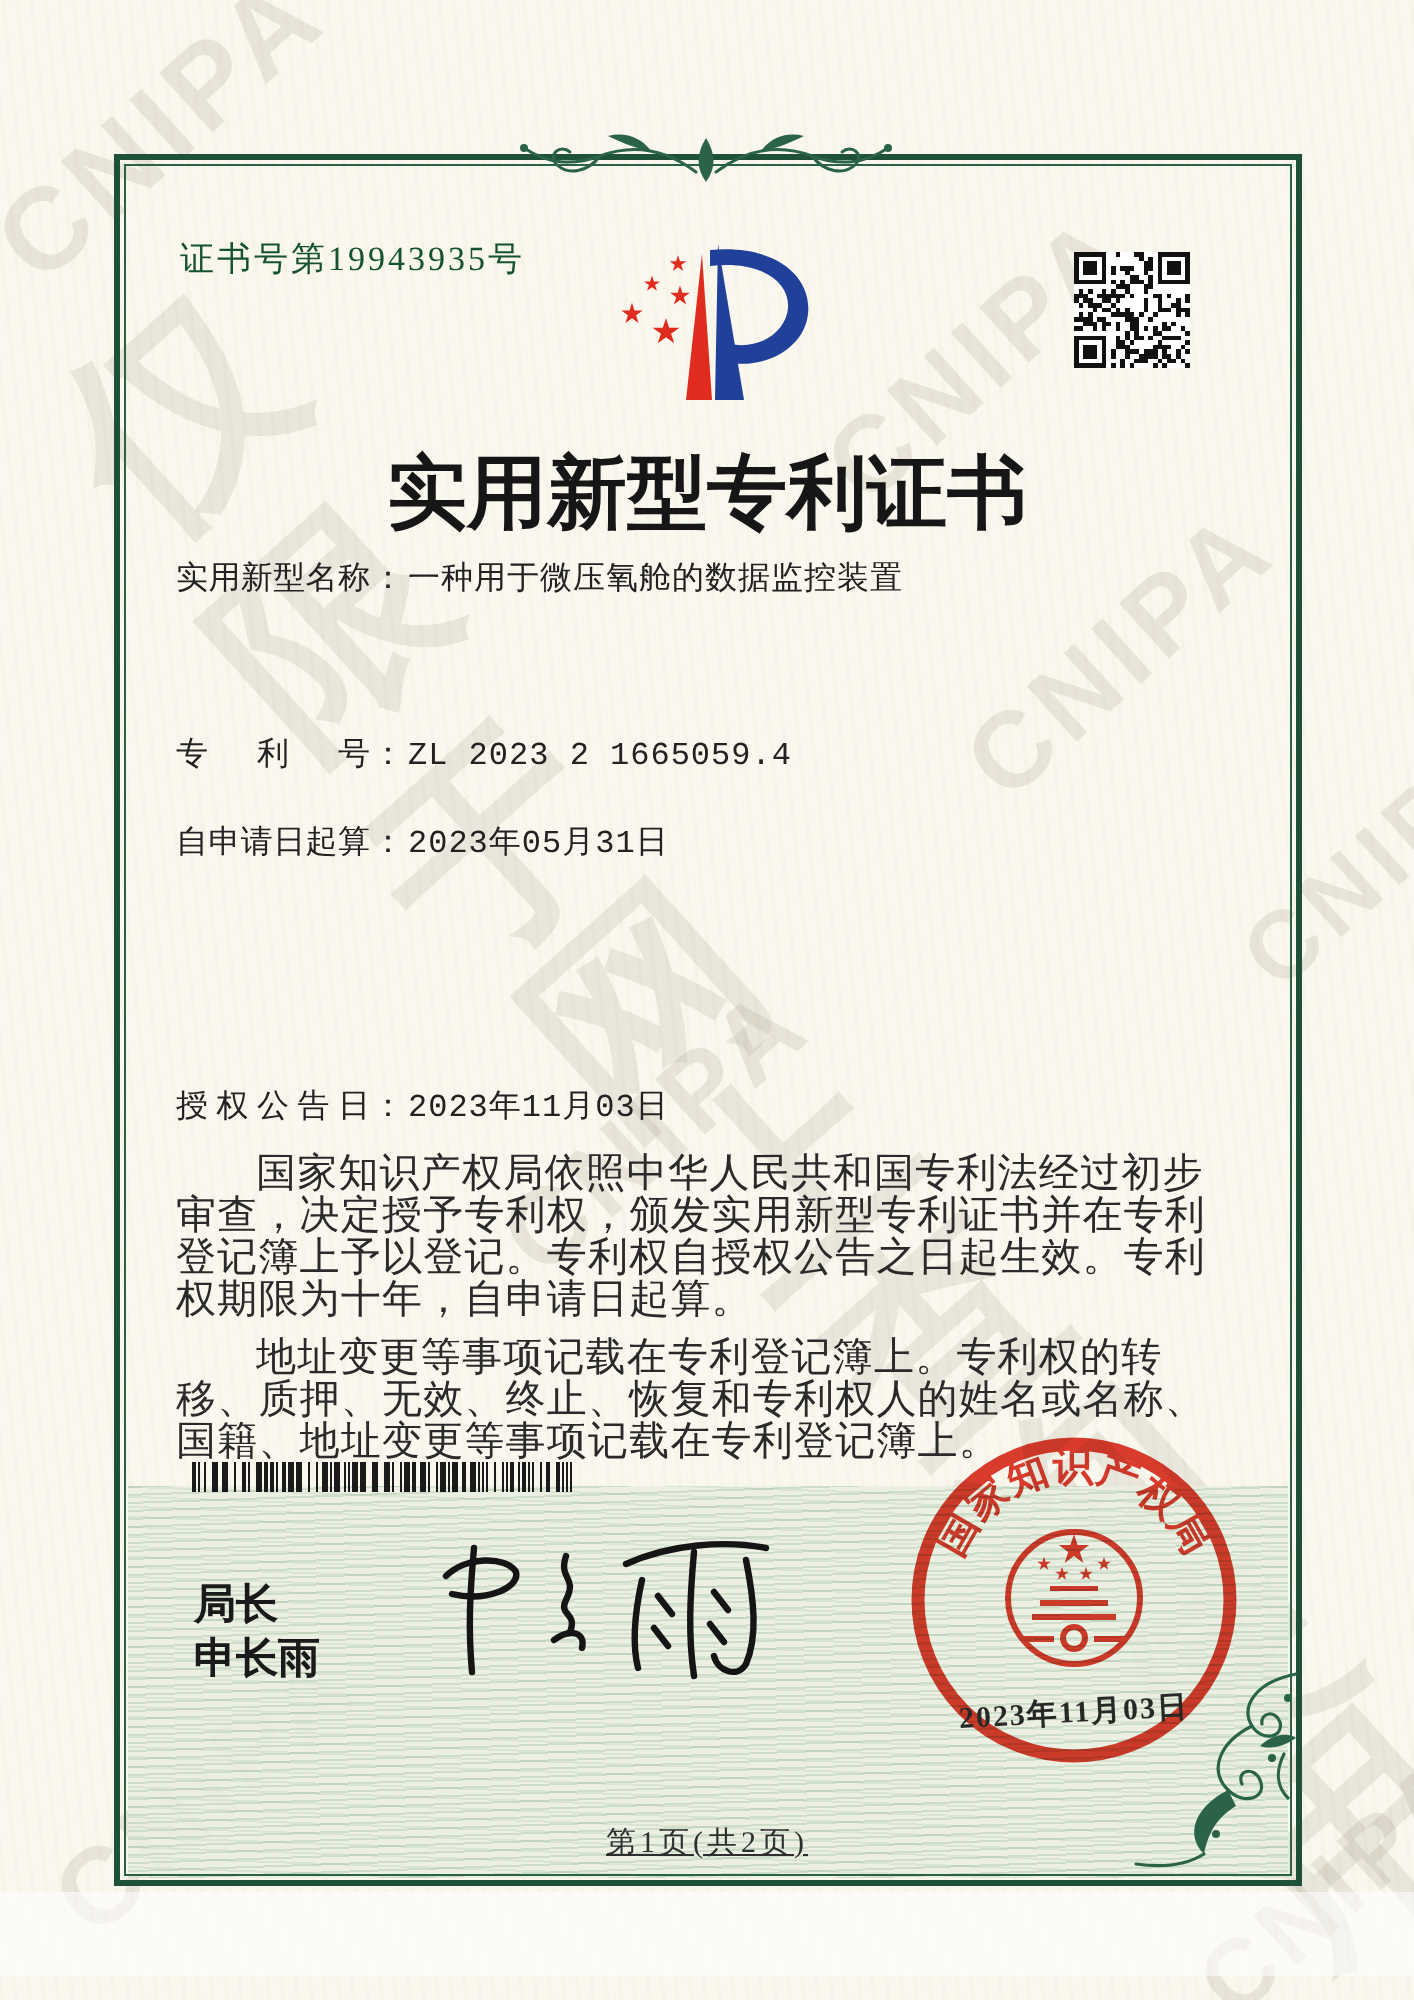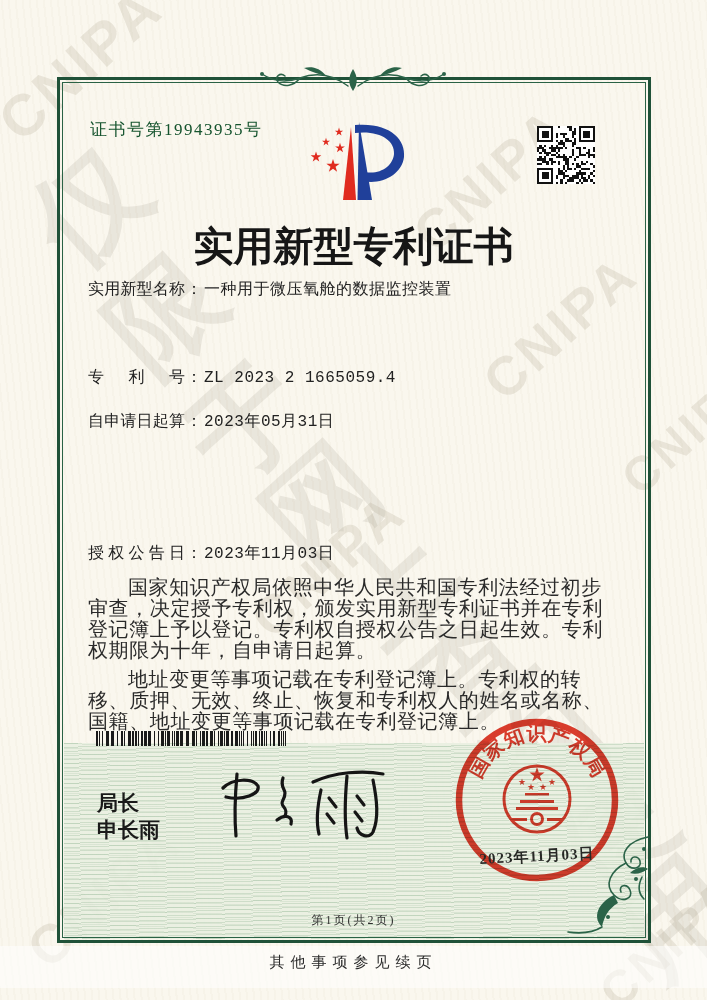--- a/index.html
+++ b/index.html
@@ -45,22 +45,22 @@
     font-family:"Liberation Sans","DejaVu Sans",sans-serif;font-size:21px;font-weight:600;color:#1a1a1a;line-height:27px;}
   #signature{position:absolute;left:205px;top:756px;width:200px;height:95px;z-index:3;}
   
   #seal{position:absolute;left:452px;top:715px;width:170px;height:170px;z-index:4;opacity:0.93;mix-blend-mode:multiply;}
   #seal-date{position:absolute;left:0;width:170px;top:132px;text-align:center;font-size:15px;color:#1c1c1c;
     transform:rotate(-3deg);letter-spacing:1px;font-weight:600;}
   
   #top-ornament{position:absolute;left:240px;top:64px;width:226px;height:38px;z-index:3;}
   #corner-flourish{position:absolute;left:558px;top:833px;width:92px;height:105px;z-index:2;}
   
-  #page-indicator{position:absolute;left:0;right:0;top:912px;text-align:center;font-size:12px;color:#2e2e2e;
-    z-index:3;letter-spacing:2px;}
+  #page-indicator{position:absolute;left:0;right:0;top:912px;text-align:center;font-size:15px;color:#2e2e2e;
+    z-index:3;letter-spacing:2px;text-decoration:underline;}
   #bottom-strip{position:absolute;left:0;top:946px;width:707px;height:42px;background:rgba(255,255,255,0.55);z-index:2;}
   #continuation-note{position:absolute;left:0;right:0;top:953px;text-align:center;font-size:15px;color:#2b2b2b;
     letter-spacing:6px;z-index:3;}
 </style>
 </head>
 <body>
 
 <div id="page">
 
   <div>
@@ -450,15 +450,14 @@
       <path d="M56,62 C40,70 34,84 44,94 C46,84 50,76 60,70 Z"></path>
       <path d="M72,40 C78,34 86,33 90,36 C84,40 78,42 72,40 Z"></path>
       <circle cx="86" cy="16" r="2"></circle>
         <circle cx="78" cy="46" r="2"></circle>
         <circle cx="50" cy="84" r="2"></circle>
     </g>
   </svg>
 
   <div id="page-indicator">第1页(共2页)</div>
   <div id="bottom-strip"></div>
-  <div id="continuation-note">其他事项参见续页</div>
 
 </div>
 
 </body></html>

